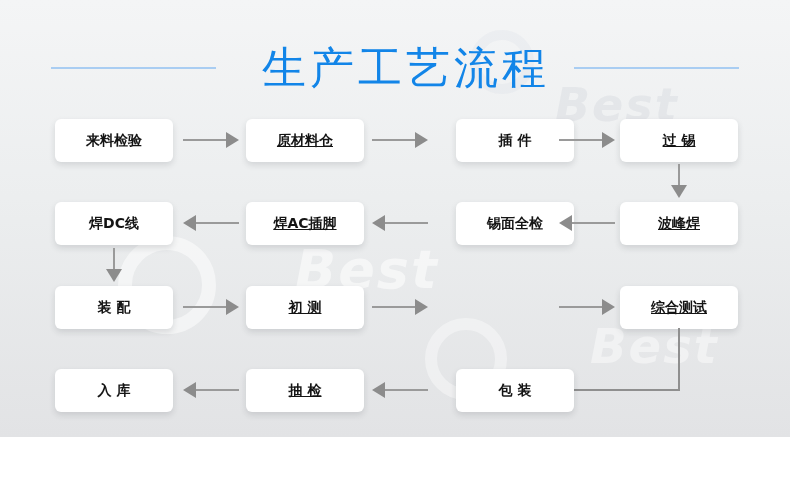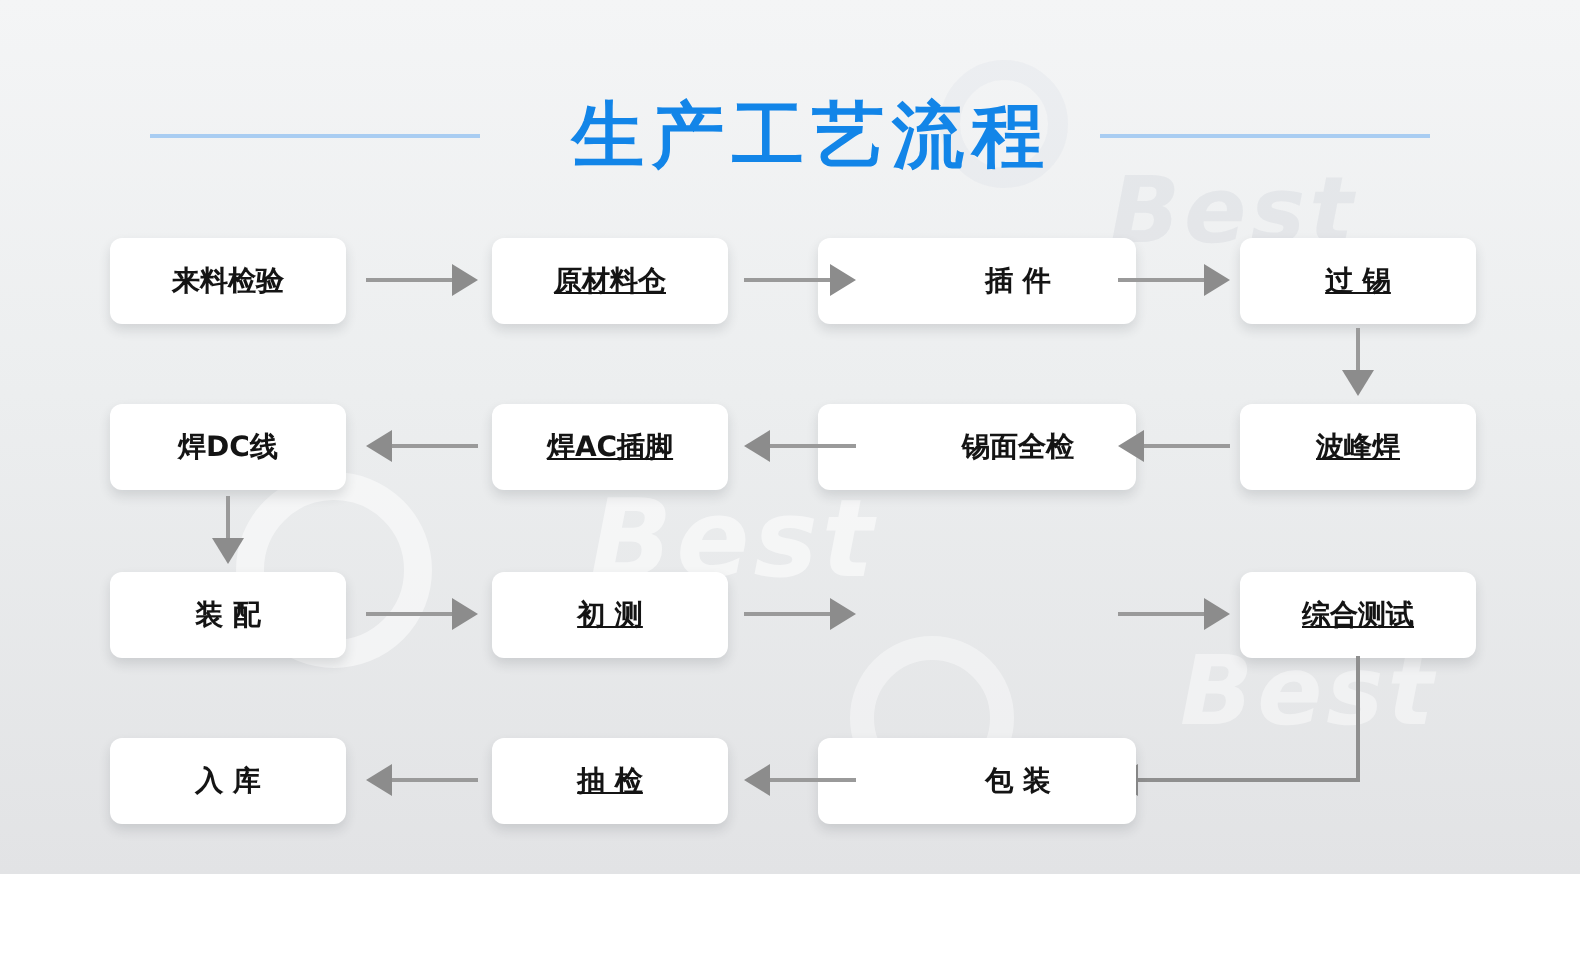--- a/index.html
+++ b/index.html
@@ -30,40 +30,40 @@
   .wm-ring-3{left:470px;top:30px;width:44px;height:44px;border:10px solid rgba(190,200,210,0.12);}
 
   
   .header{
     position:absolute;left:0;top:44px;width:790px;height:48px;
     display:flex;align-items:center;justify-content:center;gap:24px;
   }
   .header .rule{width:165px;height:2px;background:#a9cdf2;}
   .title{
     color:#1285e8;
-    font-size:36px;
-    font-weight:700;
+    font-size:44px;
+    font-weight:400;
     letter-spacing:4px;
     white-space:nowrap;
     margin-left:22px;
   }
 
   
   .pbox{
     position:absolute;
     width:118px;height:43px;
     background:#ffffff;
     border-radius:6px;
     box-shadow:0 3px 6px rgba(40,50,60,0.14);
     display:flex;align-items:center;justify-content:center;
     font-size:14px;font-weight:700;color:#141414;
     white-space:nowrap;
   }
   
-  .c1{left:55px;}  .c2{left:246px;text-decoration:underline;} .c3{left:409px;padding-left:41px;} .c4{left:620px;text-decoration:underline;}
+  .c1{left:55px;}  .c2{left:246px;text-decoration:underline;} .c3{left:456px;} .c4{left:620px;text-decoration:underline;}
   
   .r1{top:119px;}  .r2{top:202px;}  .r3{top:286px;}  .r4{top:369px;}
 
   
   .arrow-h{
     position:absolute;width:56px;height:16px;
     display:flex;align-items:center;
   }
   .arrow-h .shaft{flex:1;height:2px;background:#9a9a9a;}
   .arrow-h .head{width:0;height:0;border-top:8px solid transparent;border-bottom:8px solid transparent;}

